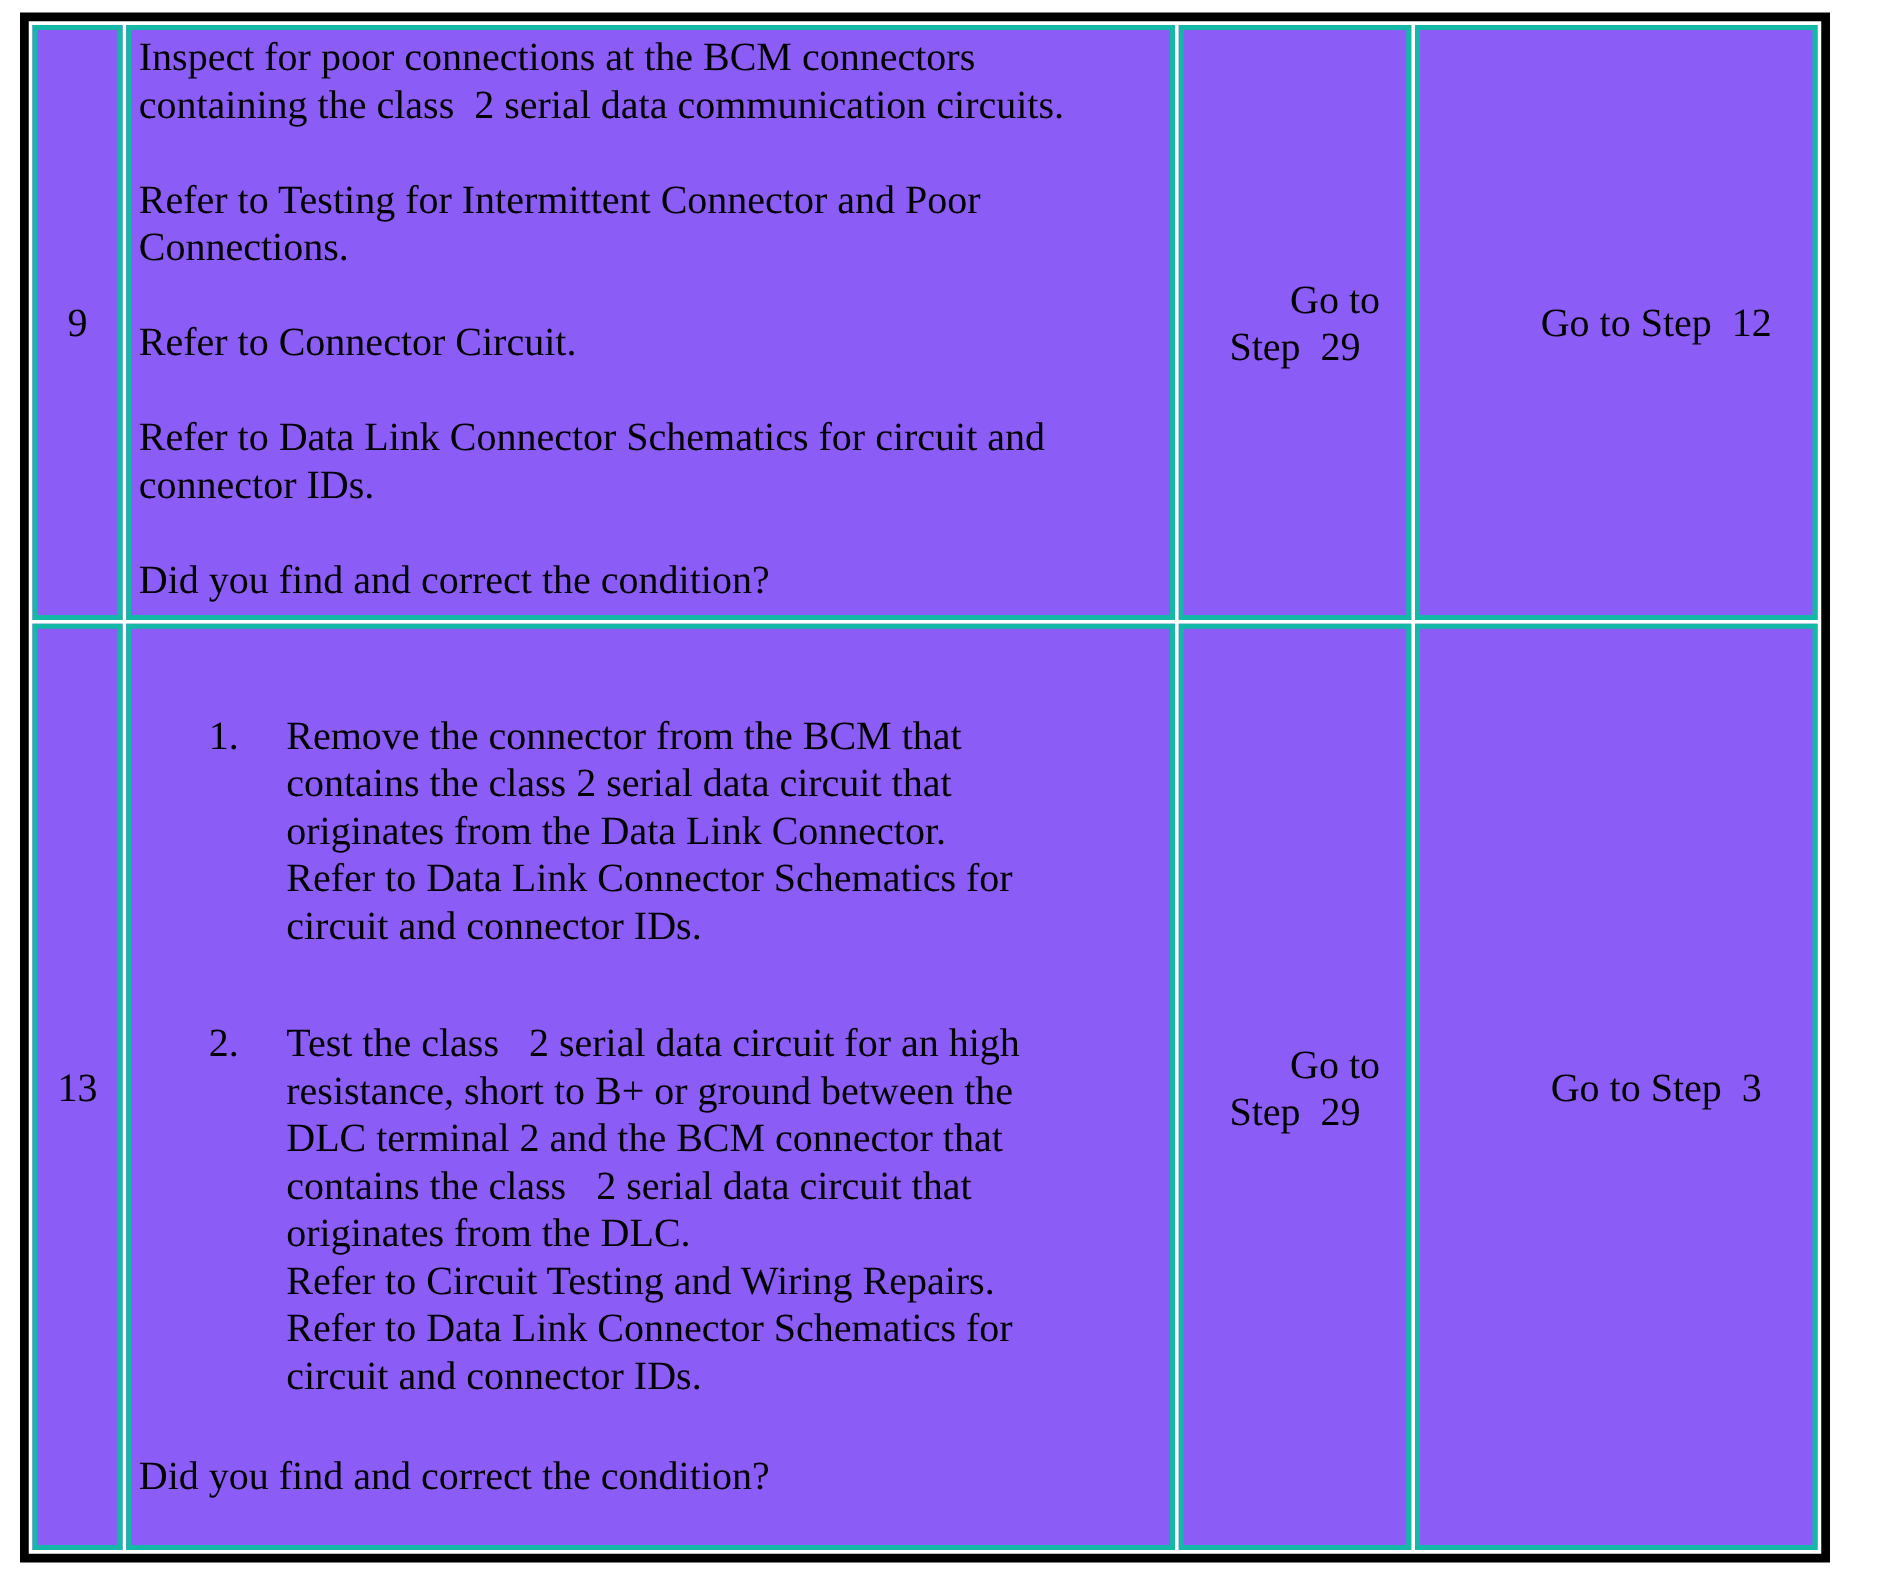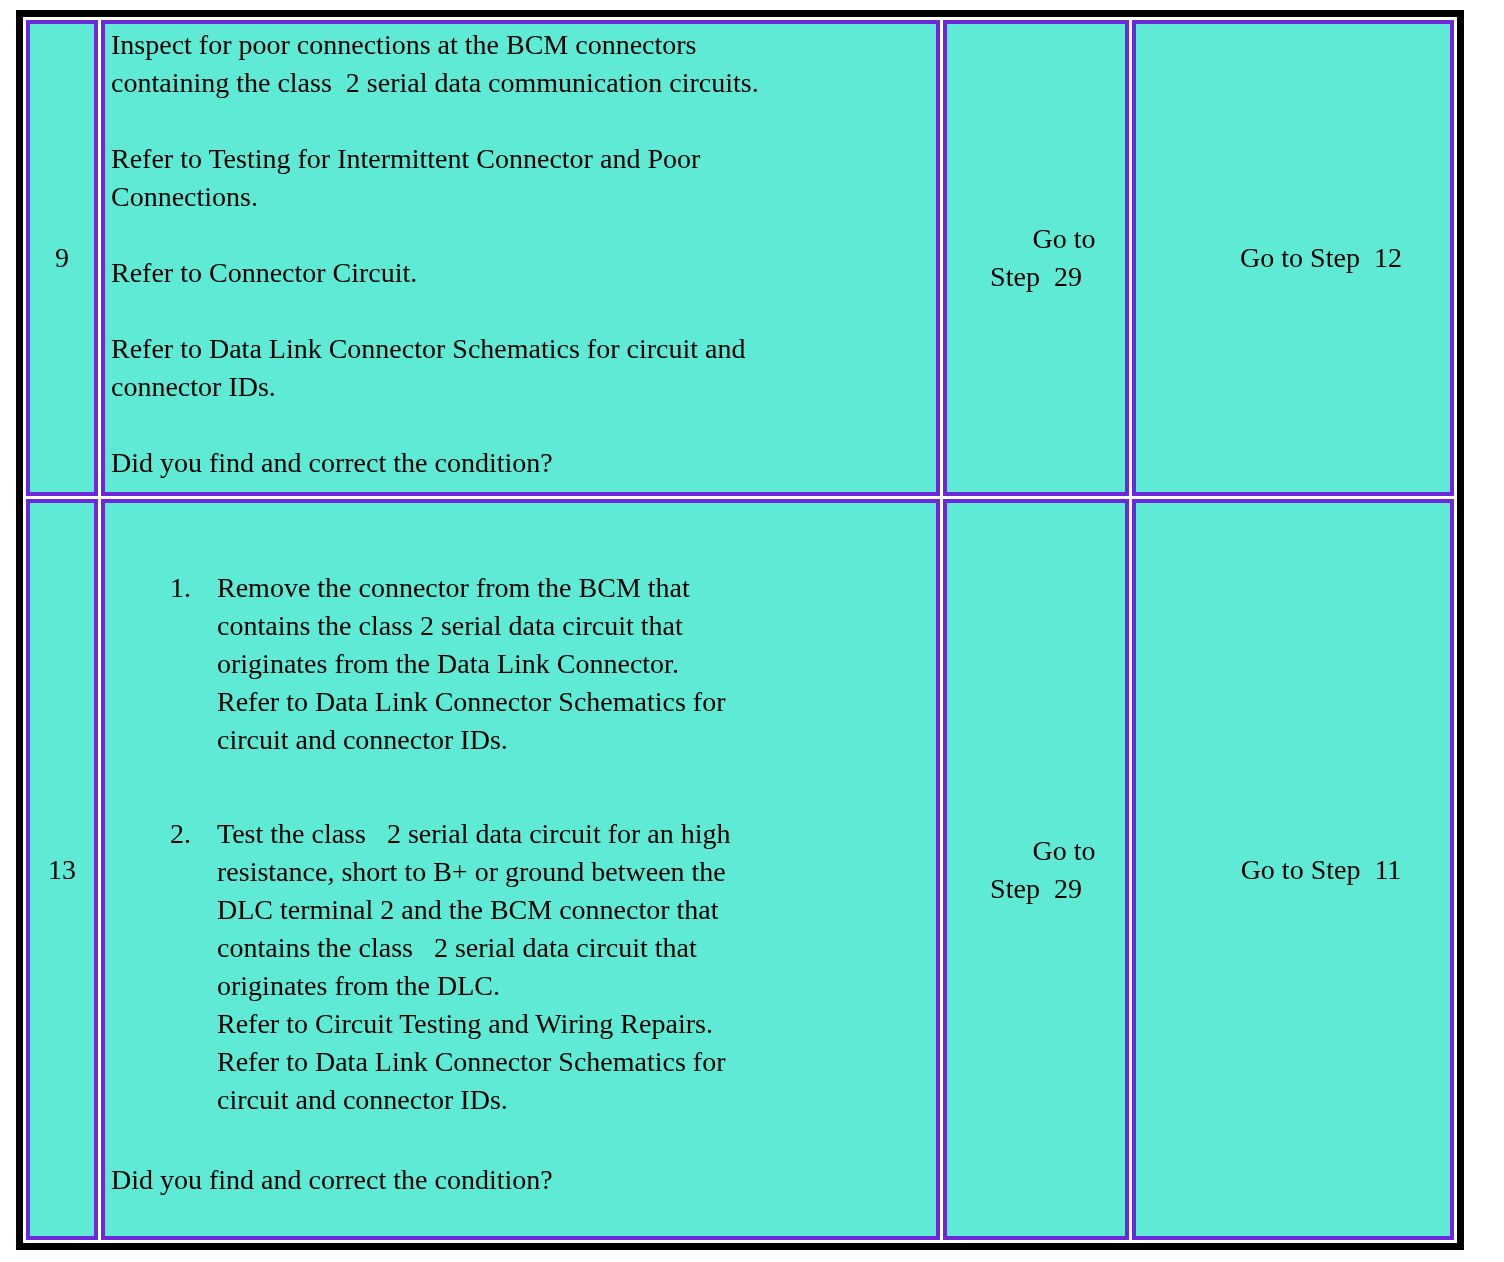--- a/index.html
+++ b/index.html
@@ -15,25 +15,25 @@
     border-collapse: separate;
     border-spacing: 3px;
     border: 7px solid #000000;
     margin: 10px 0 0 16px;
     width: 1448px;
     table-layout: fixed;
     box-sizing: border-box;
     background: #ffffff;
   }
   td {
-    border: 4px solid #6d28d9;
+    border: 4px solid #14b8a6;
     box-sizing: border-box;
-    font-size: 28px;
+    font-size: 32px;
     line-height: 38px;
-    background: #5eead4;
+    background: #8b5cf6;
     overflow: hidden;
   }
   td.step-cell {
     text-align: center;
     vertical-align: middle;
   }
   td.action-cell {
     vertical-align: top;
     padding: 2px 6px;
   }
@@ -56,20 +56,21 @@
     grid-template-columns: 80px 1fr;
     column-gap: 26px;
   }
   .list-item + .list-item { margin-top: 56px; }
   .item-number {
     text-align: right;
     white-space: pre;
   }
   .item-text {
     white-space: pre-wrap;
+    margin-left: 12px;
   }
   .question {
     margin: 0;
     white-space: pre-wrap;
   }
   tr.row-step9 td { height: 476px; }
   tr.row-step10 td { height: 741px; }
 </style>
 </head>
 <body>
@@ -130,17 +131,17 @@
 circuit and connector IDs.</span>
           </div>
         </div>
         <p class="question">Did you find and correct the condition?</p>
       </td>
       <td class="goto-cell">
         <span>Go to
 Step  29</span>
       </td>
       <td class="goto-cell">
-        <span>Go to Step  11</span>
+        <span>Go to Step  3</span>
       </td>
     </tr>
   </tbody>
 </table>
 
 </body></html>

